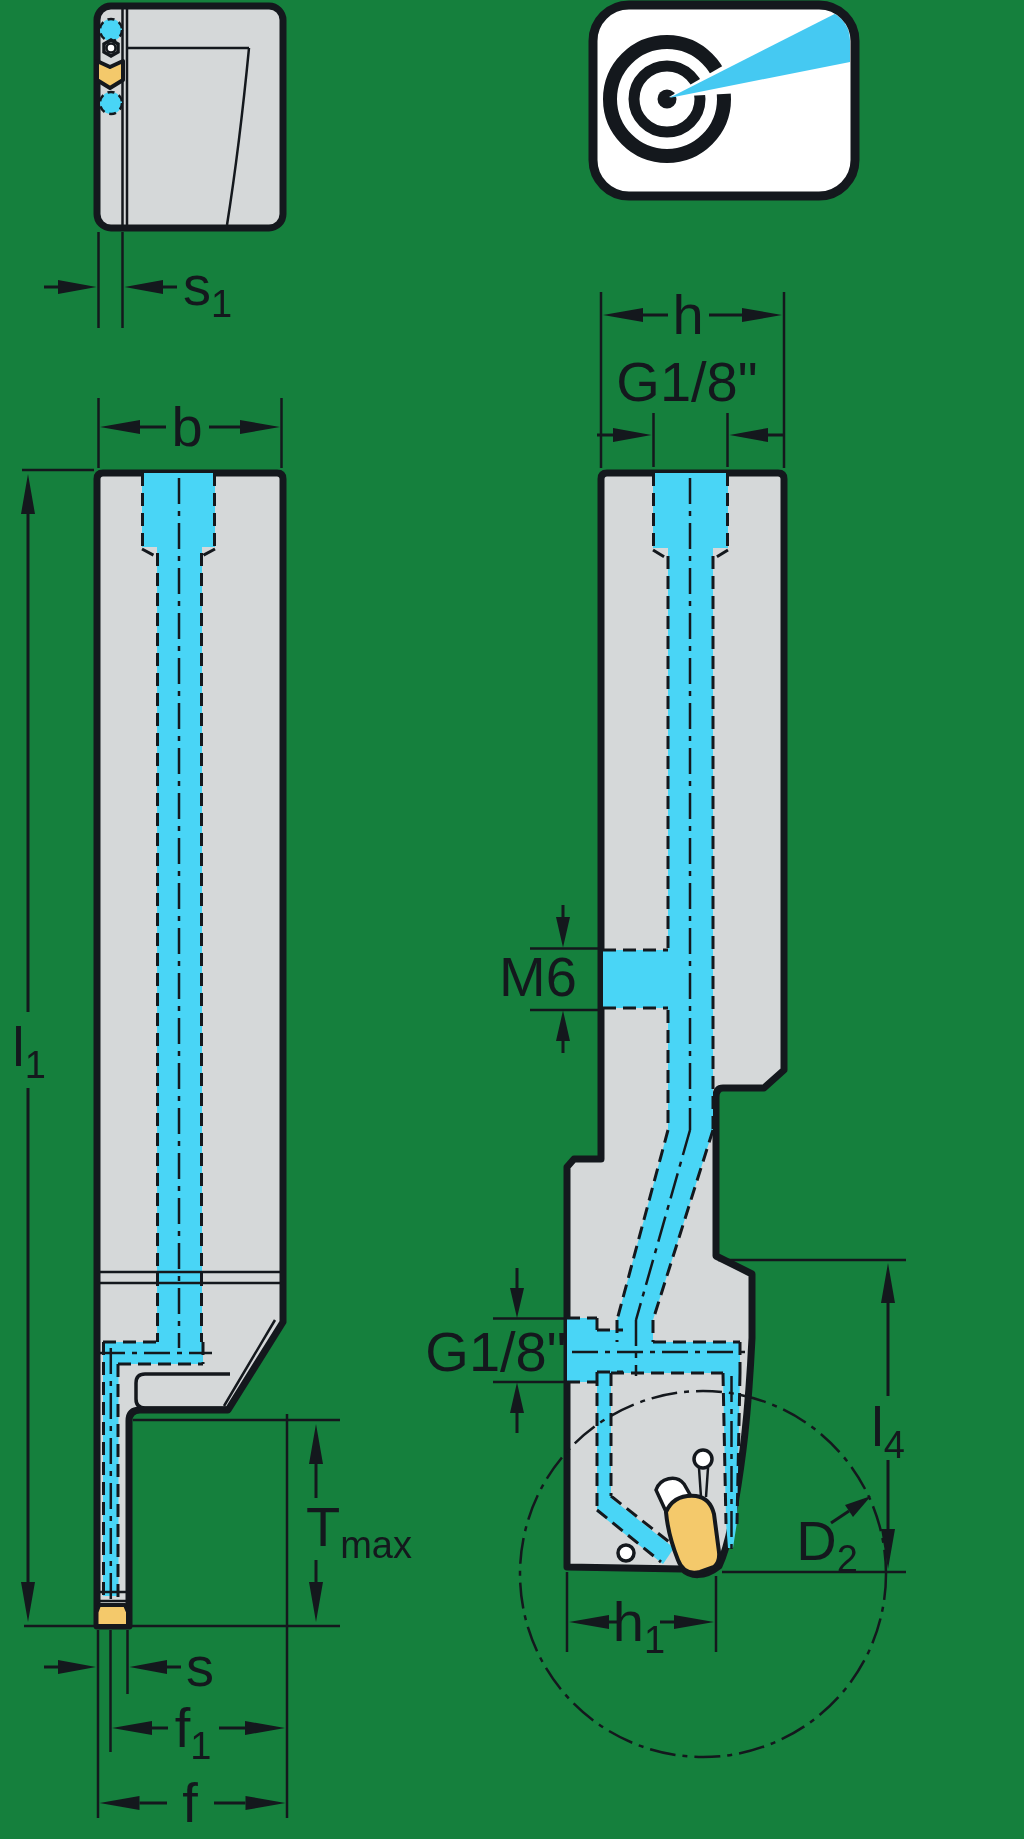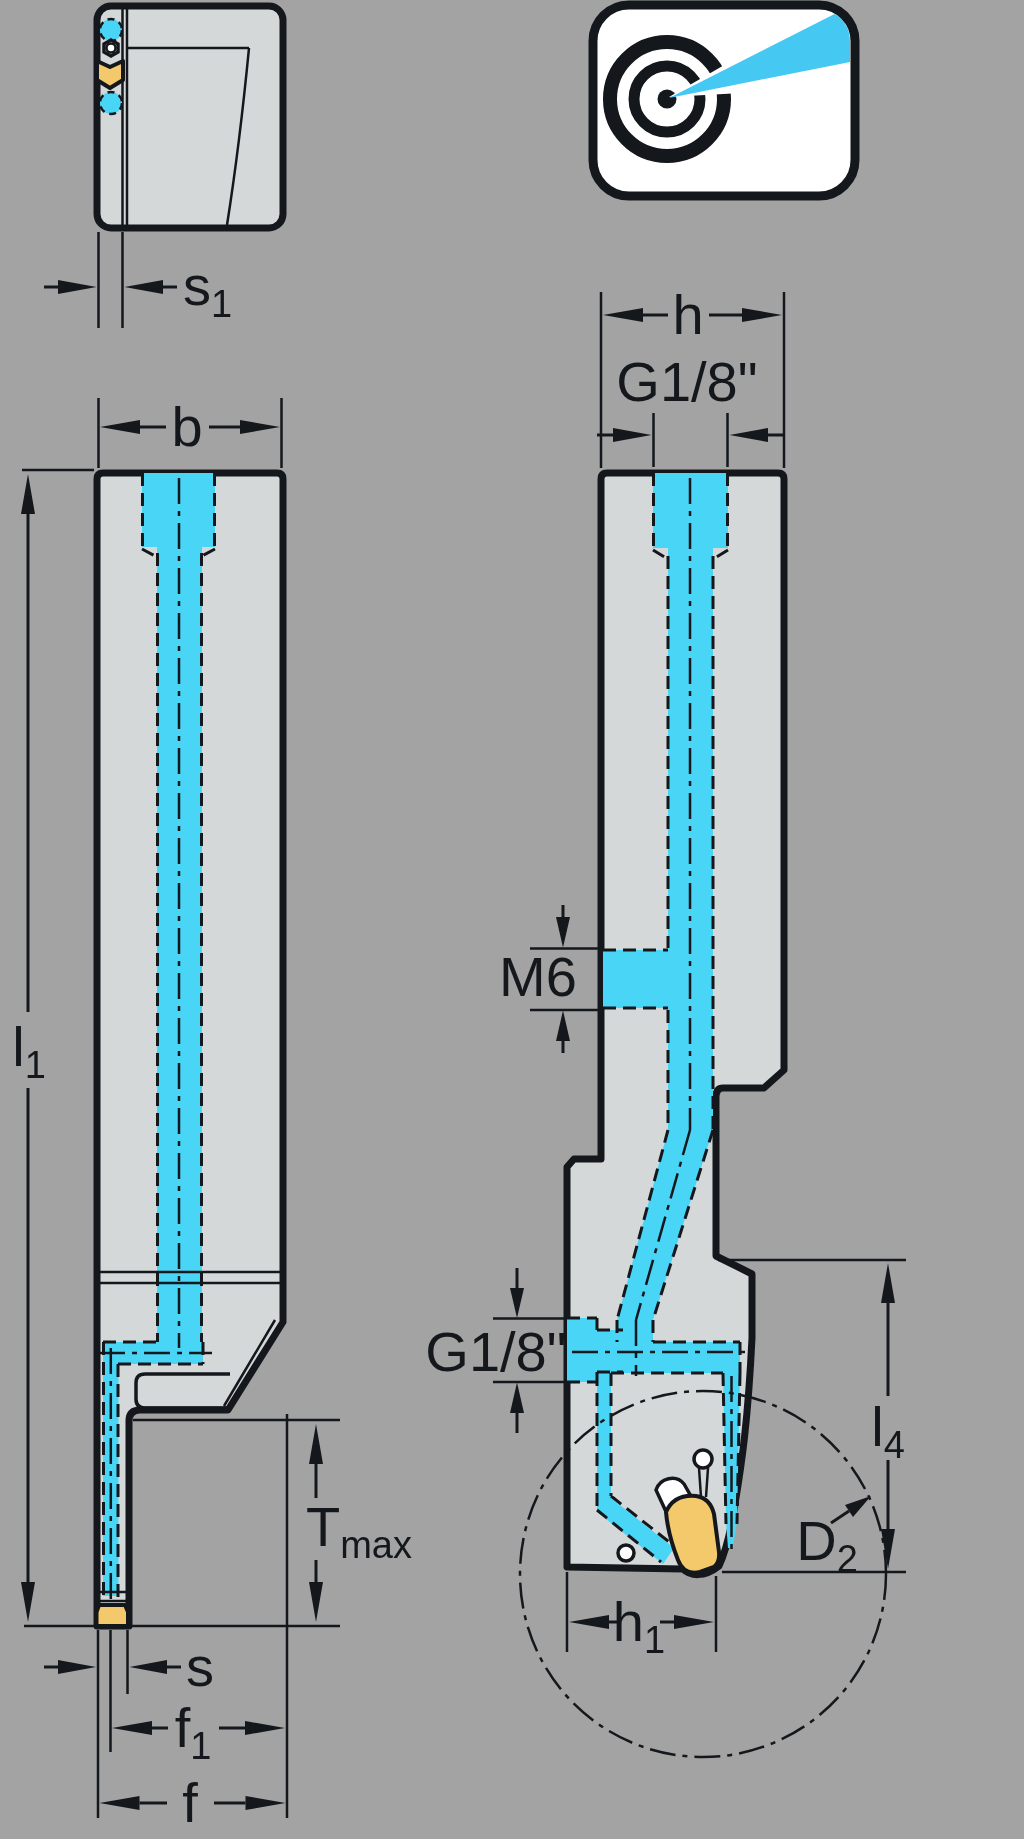--- a/index.html
+++ b/index.html
@@ -1,16 +1,16 @@
 <!DOCTYPE html>
 <html><head>
 <meta charset="utf-8">
 <style>
   html,body{margin:0;padding:0;background:#fff;}
-  #stage{position:relative;width:1024px;height:1839px;background:#a3a3a3;overflow:hidden;}
+  #stage{position:relative;width:1024px;height:1839px;background:#15803d;overflow:hidden;}
   svg{display:block;}
   
   .body7{stroke:#14181d;stroke-width:7;fill:#d5d8d9;stroke-linejoin:round;}
   .ln{stroke:#14181d;stroke-width:2.5;fill:none;}
   .ln35{stroke:#14181d;stroke-width:3.5;fill:none;}
   .dash{stroke:#14181d;stroke-width:3;fill:none;stroke-dasharray:13 7;}
   .cl{stroke:#14181d;stroke-width:2.5;fill:none;stroke-dasharray:26 7 5 7;}
   .dim{stroke:#14181d;stroke-width:3;fill:none;}
   .arr{fill:#14181d;stroke:none;}
   .cy{fill:#49d5f6;stroke:none;}

